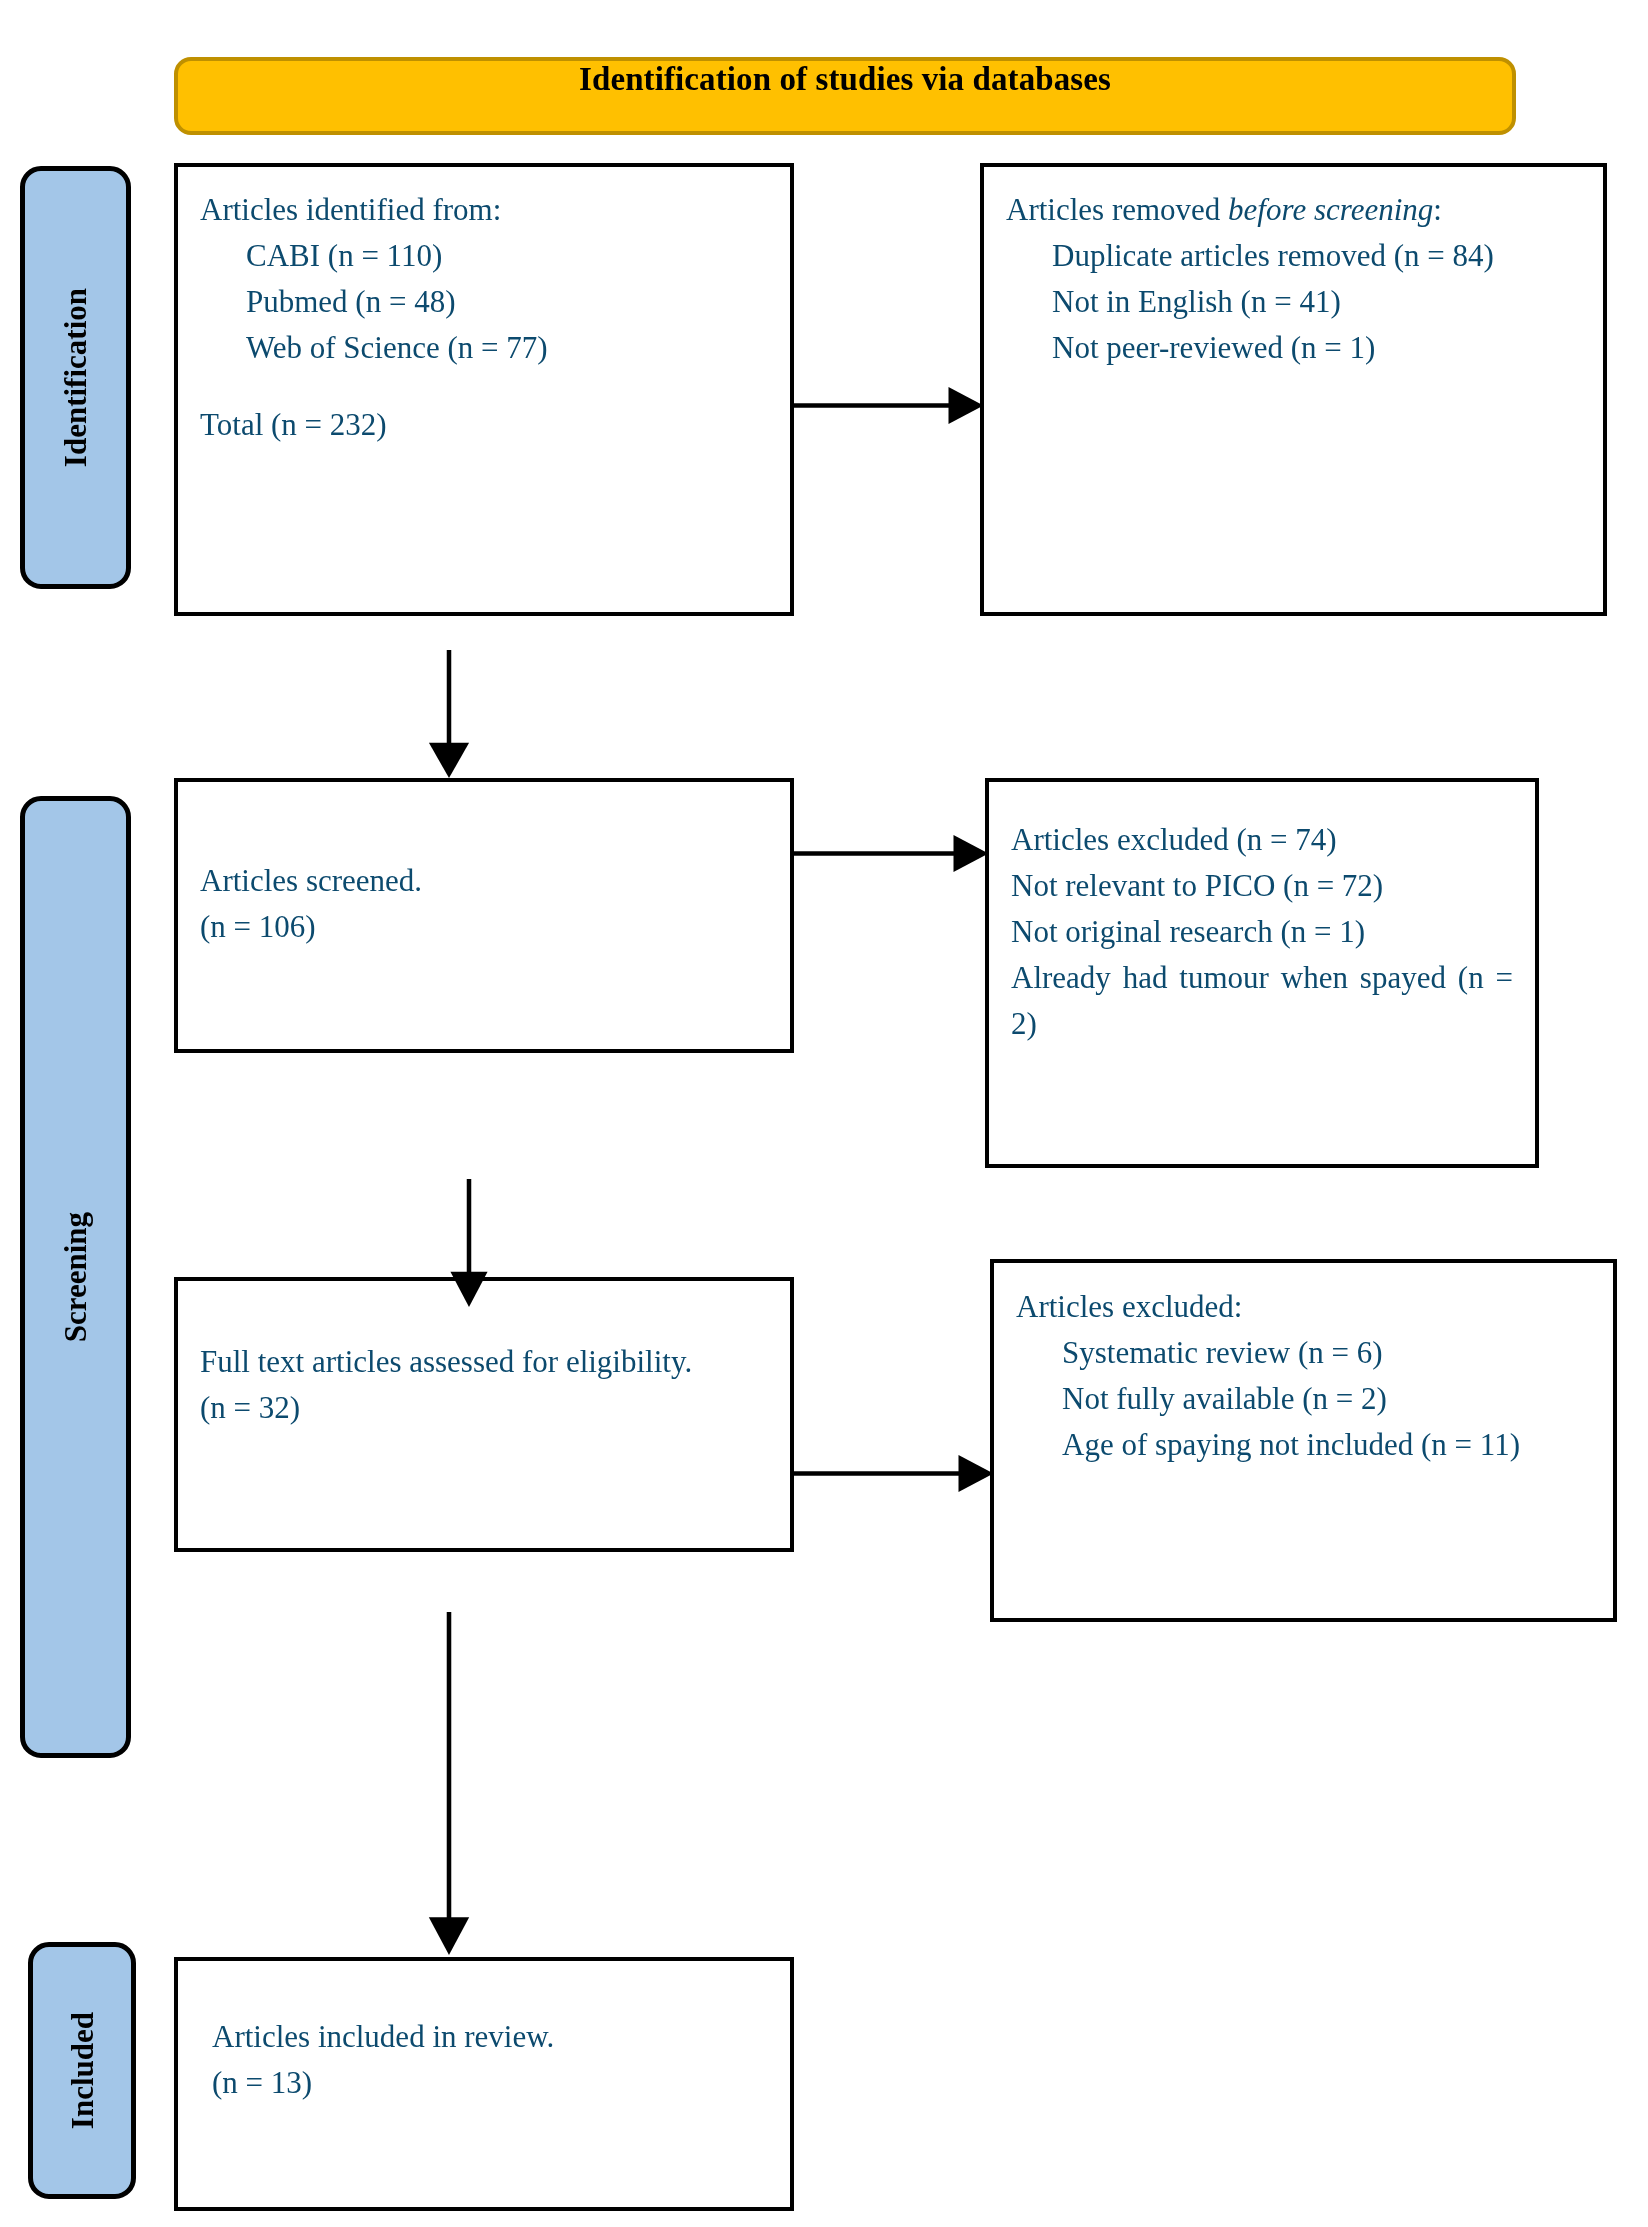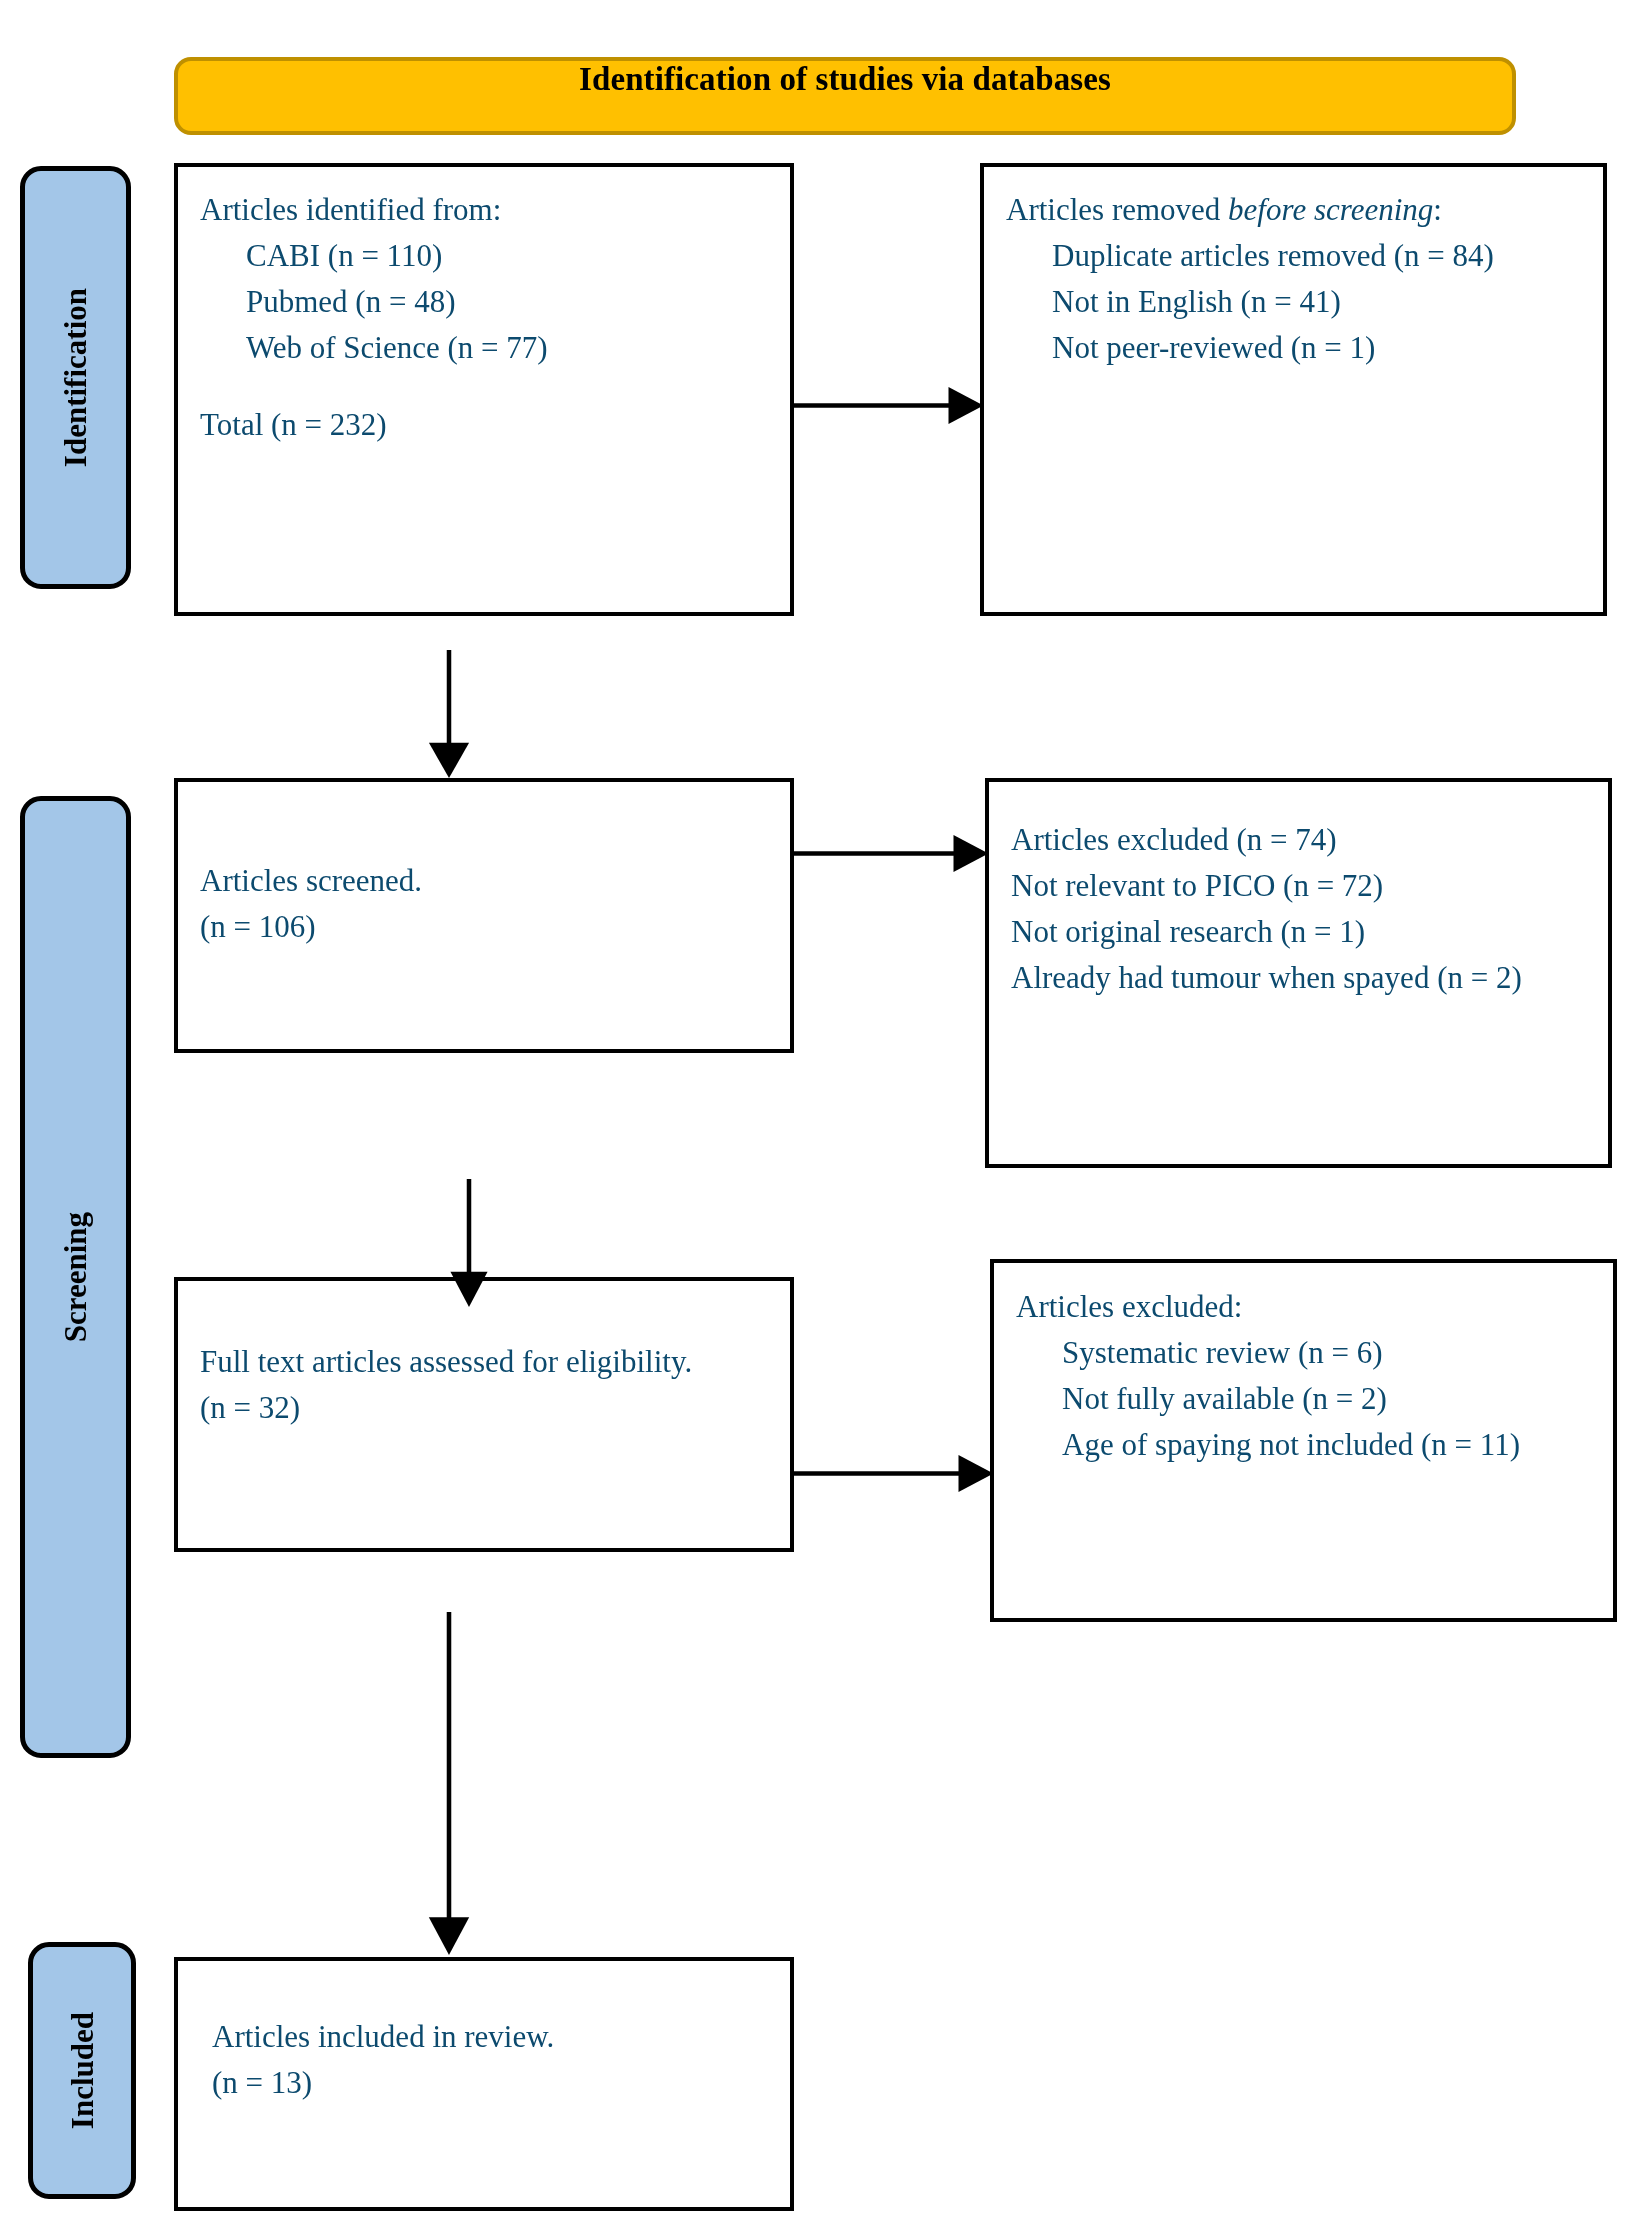--- a/index.html
+++ b/index.html
@@ -84,21 +84,21 @@
     color: #0c4a6e;
   }
   .box p.indent { padding-left: 46px; }
   .box p.justify { text-align: justify; text-align-last: left; }
   .box p.spacer { height: 31px; }
   .box p em { }
 
   #box-identified   { left: 174px;  top: 163px;  width: 620px; height: 453px; }
   #box-removed      { left: 980px; top: 163px;  width: 627px; height: 453px; }
   #box-screened     { left: 174px;  top: 778px; width: 620px; height: 275px; padding-top: 76px; }
-  #box-excluded-1   { left: 985px; top: 778px; width: 627px; height: 390px; padding-top: 35px; }
+  #box-excluded-1   { left: 985px; top: 778px; width: 554px; height: 390px; padding-top: 35px; }
   #box-fulltext     { left: 174px;  top: 1277px; width: 620px; height: 275px; padding-top: 58px; }
   #box-excluded-2   { left: 990px; top: 1259px; width: 627px; height: 363px; padding-top: 21px; }
   #box-included     { left: 174px;  top: 1957px; width: 620px; height: 254px; padding-top: 53px; padding-left: 34px; }
 
   
   .arrow-svg {
     position: absolute;
     overflow: visible;
   }
   #arrow-h-1 { left: 793px; top: 373px;  width: 191px; height: 65px; }

